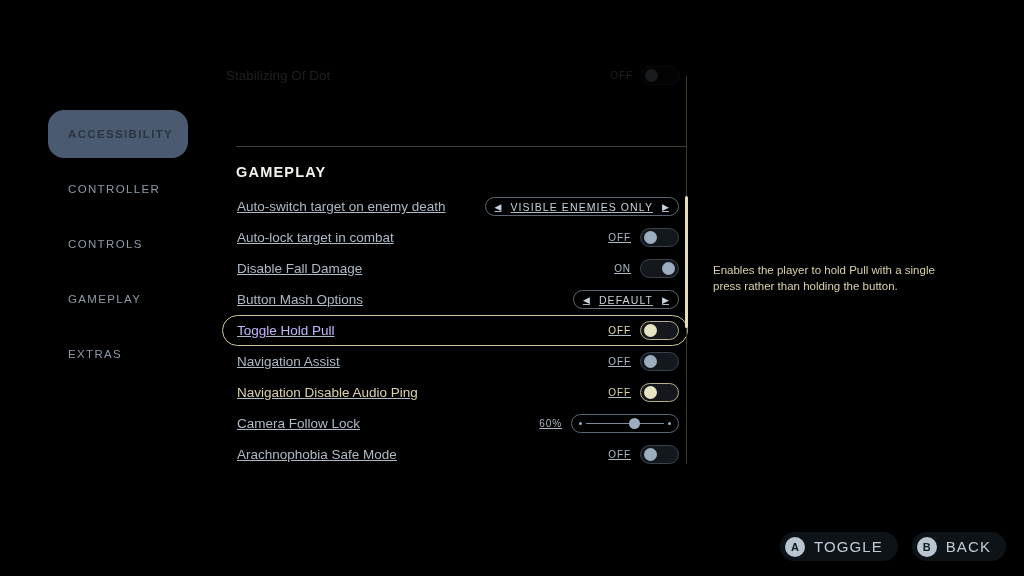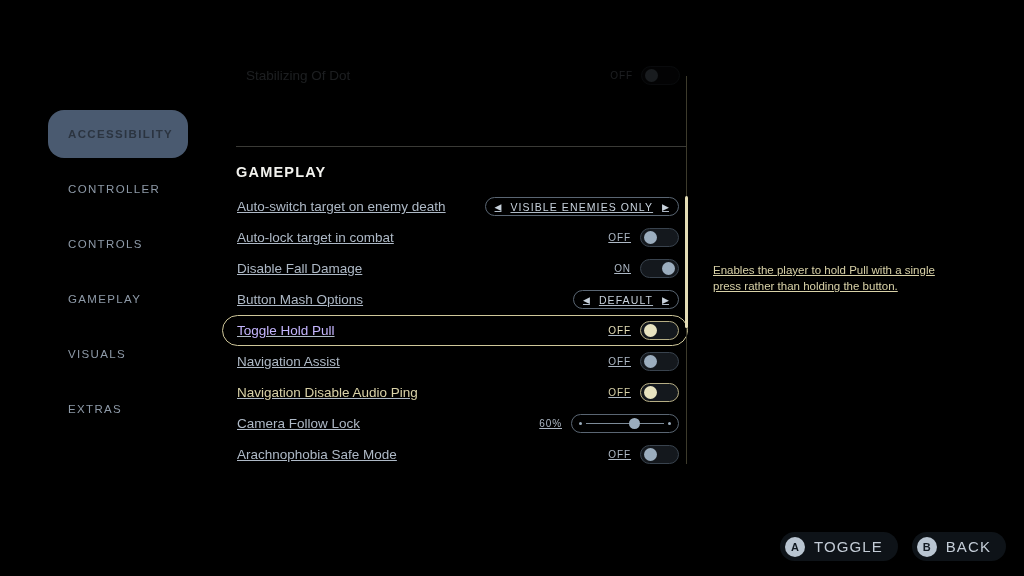--- a/index.html
+++ b/index.html
@@ -50,21 +50,21 @@
     position: absolute;
     left: 222px;
     top: 58px;
     width: 466px;
     height: 412px;
     overflow: hidden;
   }
 
   .fade-row {
     position: absolute;
-    left: 24px;
+    left: 4px;
     right: 0;
     top: 4px;
     height: 26px;
     display: flex;
     align-items: center;
     opacity: 0.16;
   }
   .fade-row .lbl { font-size: 13.5px; color: #aeb9c6; }
   .fade-row .val {
     margin-left: auto;
@@ -243,21 +243,20 @@
 
   
   #tooltip {
     position: absolute;
     left: 713px;
     top: 262px;
     width: 232px;
     font-size: 11.5px;
     line-height: 16px;
     color: #d9d2a8;
-    text-decoration: underline;
   }
 
   
   #prompts {
     position: absolute;
     right: 18px;
     bottom: 15px;
     display: flex;
     gap: 14px;
   }
@@ -297,23 +296,20 @@
     <div class="nav-item">
       <span>CONTROLLER</span>
     </div>
     <div class="nav-item">
       <span>CONTROLS</span>
     </div>
     <div class="nav-item">
       <span>GAMEPLAY</span>
     </div>
     <div class="nav-item">
-      <span>VISUALS</span>
-    </div>
-    <div class="nav-item">
       <span>EXTRAS</span>
     </div>
   </nav>
 
 <section id="panel">
 
   <div class="fade-row">
     <span class="lbl">Stabilizing Of Dot</span>
     <span class="val">
       <span class="state">OFF</span>

